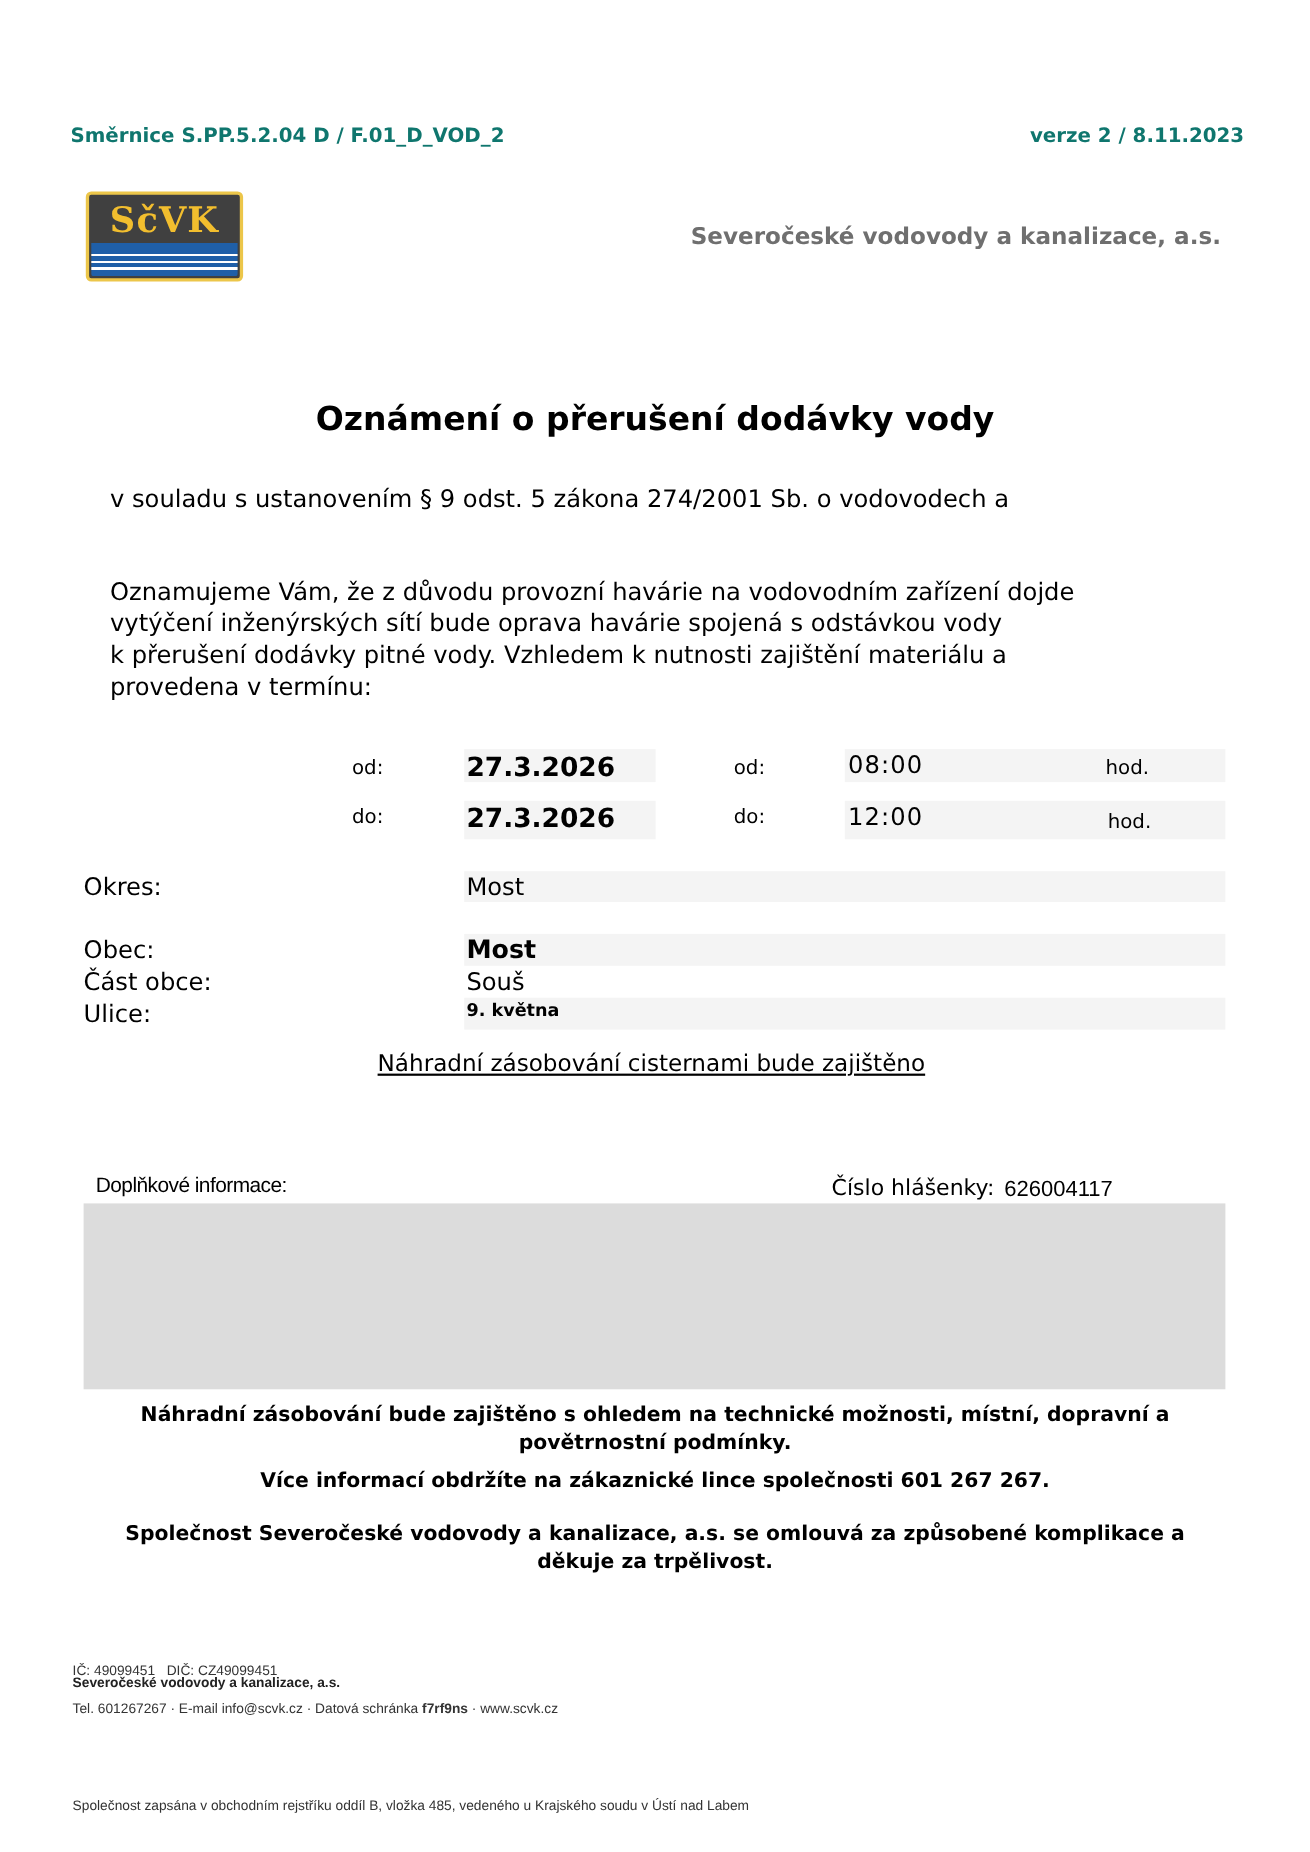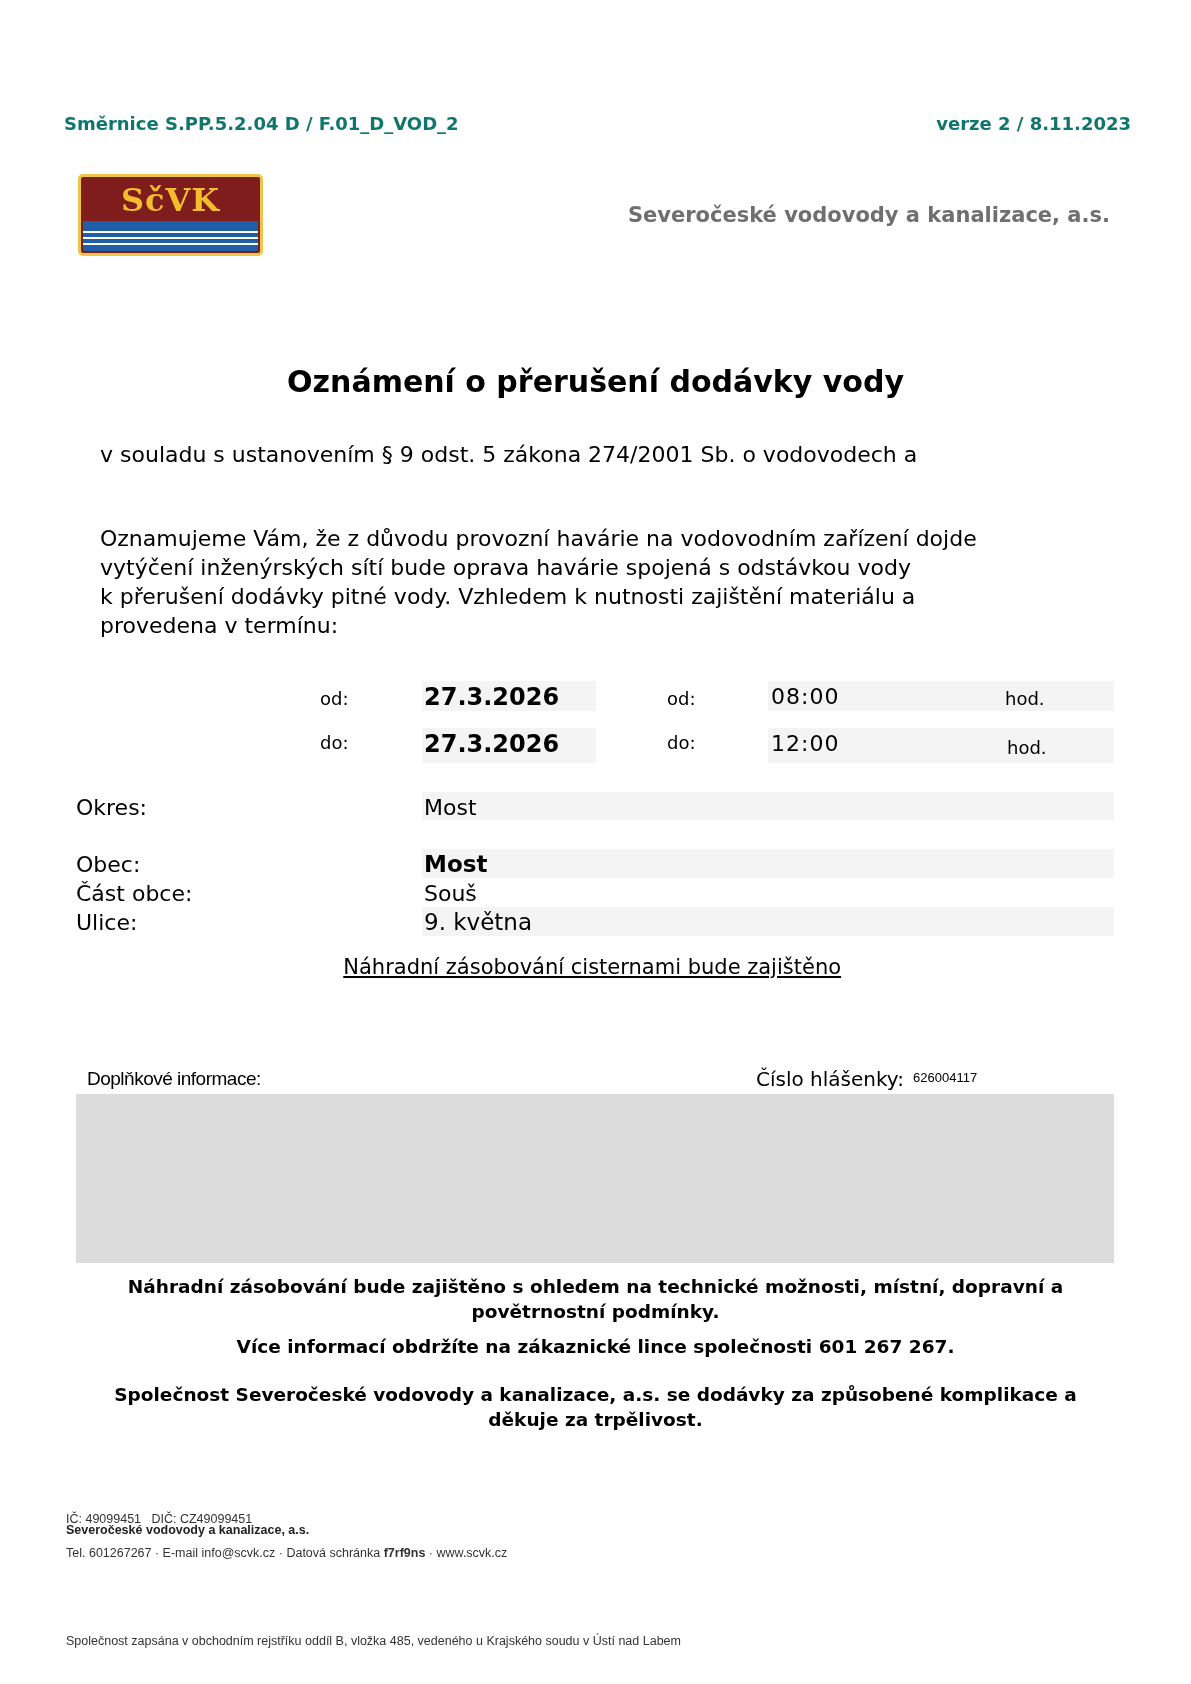--- a/index.html
+++ b/index.html
@@ -11,22 +11,22 @@
     .hdr-meta {
       font-family: "DejaVu Sans", sans-serif; font-weight: bold;
       font-size: 18px; color: #0f766e; top: 113px;
     }
     .company-name {
       font-family: "DejaVu Sans", sans-serif; font-weight: bold;
       font-size: 21px; color: #6f6f6f; top: 203px; right: 81px;
     }
     
     .logo {
-      left: 78px; top: 174px; width: 185px; height: 82px;
-      border: 3px solid #ecc64a; border-radius: 5px; background: #7f1d1d;
+      left: 78px; top: 174px; width: 143px; height: 82px;
+      border: 3px solid #ecc64a; border-radius: 5px; background: #404040;
       box-sizing: border-box; overflow: hidden;
     }
     .logo-text {
       position: absolute; left: 0; right: 0; top: 6px; text-align: center;
       font-family: "DejaVu Serif", serif; font-weight: bold; font-size: 32px;
       color: #f2be2e; letter-spacing: 1px; line-height: 34px;
     }
     .logo-stripes {
       position: absolute; left: 2px; right: 2px; bottom: 2px; height: 30px;
       background: linear-gradient(to bottom,
@@ -108,38 +108,38 @@
 
 <div class="abs field-lbl" style="top:852px;">Obec:</div>
 <div class="abs box" style="left:422px; top:849px; width:692px; height:29px;"></div>
 <div class="abs field-val" style="top:851px; font-weight:bold; font-size:23px;">Most</div>
 
 <div class="abs field-lbl" style="top:881px;">Část obce:</div>
 <div class="abs field-val" style="top:881px;">Souš</div>
 
 <div class="abs field-lbl" style="top:910px;">Ulice:</div>
 <div class="abs box" style="left:422px; top:907px; width:692px; height:29px;"></div>
-<div class="abs field-val" style="top:909px; font-weight:normal; font-size:23px;">9. května</div>
+<div class="abs field-val" style="top:909px; font-weight:bold; font-size:16px;">9. května</div>
 
 <div class="abs link-line">
   <span>Náhradní zásobování cisternami bude zajištěno</span>&nbsp;
 </div>
 
 <div class="abs small-sans" style="left:87px; top:1068px; font-size:19px; letter-spacing:-0.5px;">Doplňkové informace:</div>
 <div class="abs" style="left:756px; top:1067px; font-size:20px;">Číslo hlášenky:</div>
-<div class="abs small-sans" style="left:913px; top:1070px; font-size:13px;">626004117</div>
+<div class="abs small-sans" style="left:913px; top:1070px; font-size:20px;">626004117</div>
 <div class="abs graybox"></div>
 
 <div class="abs bold-center" style="top:1274px;">
   <div>Náhradní zásobování bude zajištěno s ohledem na technické možnosti, místní, dopravní a</div>
   <div>povětrnostní podmínky.</div>
 </div>
 <div class="abs bold-center" style="top:1334px;">Více informací obdržíte na zákaznické lince společnosti  601 267 267.</div>
 <div class="abs bold-center" style="top:1382px;">
-  <div>Společnost Severočeské vodovody a kanalizace, a.s. se dodávky za způsobené komplikace a</div>
+  <div>Společnost Severočeské vodovody a kanalizace, a.s. se omlouvá za způsobené komplikace a</div>
   <div>děkuje za trpělivost.</div>
 </div>
 
 <div class="abs footer" style="top:1523px; font-weight:bold; color:#222;">Severočeské vodovody a kanalizace, a.s.</div>
 <div class="abs footer" style="top:1546px;">
   <span>Tel. 601267267 · E-mail info@scvk.cz · Datová schránka </span><b>f7rf9ns</b><span> · www.scvk.cz</span>
 </div>
 <div class="abs footer" style="top:1634px;">Společnost zapsána v obchodním rejstříku oddíl B, vložka 485, vedeného u Krajského soudu v Ústí nad Labem</div>
 <div class="abs footer" style="top:1512px; white-space:pre;">IČ: 49099451   DIČ: CZ49099451</div>
 

